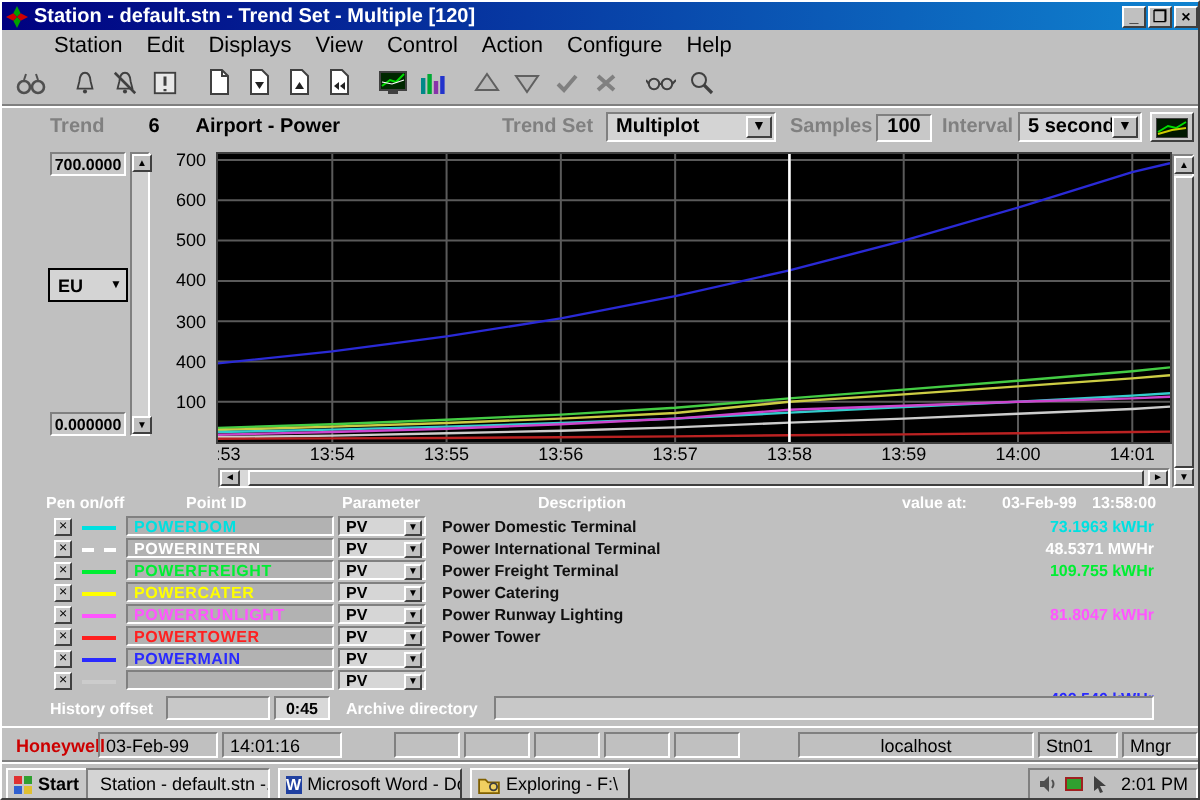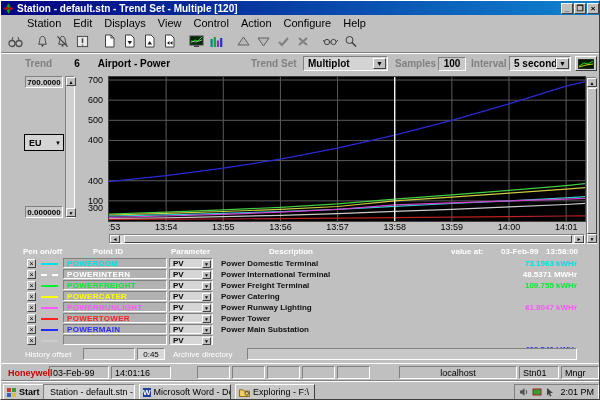--- a/index.html
+++ b/index.html
@@ -49,21 +49,21 @@
   .trow { position:absolute; left:0; width:580px; height:11px; }
   .chk { position:absolute; left:26px; top:1px; width:9px; height:9px; background:#c8c8c8; font-size:7px; line-height:8px; text-align:center; color:#000; }
   .penline { position:absolute; left:40px; top:5px; width:17px; border-top-width:2px; border-top-style:solid; }
   .pid { position:absolute; left:62px; top:0; width:104px; height:10px; background:#b2b2b2; font-size:8px; font-weight:bold; padding-left:3px; letter-spacing:.3px; display:flex; align-items:center; }
   .pparam { position:absolute; left:168px; top:0; width:44px; height:10px; background:#d6d6d6; font-size:8px; font-weight:bold; padding-left:3px; }
   .pparam .pa { position:absolute; right:1px; top:1px; width:9px; height:8px; background:#c0c0c0; font-size:5px; text-align:center; line-height:7px;
     border-top:1px solid #fff; border-left:1px solid #fff; border-right:1px solid #404040; border-bottom:1px solid #404040; }
   .pdesc { position:absolute; left:220px; top:1px; width:240px; font-size:8px; font-weight:bold; color:#101010; }
   .pval { position:absolute; left:460px; top:1px; width:116px; font-size:8px; font-weight:bold; text-align:right; }
 
-  .histrow { position:absolute; left:0; top:347px; width:600px; height:13px; font-size:8px; font-weight:normal; }
+  .histrow { position:absolute; left:0; top:347px; width:600px; height:13px; font-size:8px; font-weight:bold; }
   .statusbar { position:absolute; left:0; top:362px; width:600px; height:17px; border-top:1px solid #ffffff; font-size:9px; }
   .scell { position:absolute; top:2px; height:13px; display:flex; align-items:center; padding:0 3px; }
 
   .taskbar { position:absolute; left:0; top:380px; width:600px; height:20px; background:#c0c0c0; border-top:1px solid #ffffff; box-shadow:0 -1px 0 #808080; }
   .task { position:absolute; top:2px; height:16px; background:#c8c8c8; font-size:9px; display:flex; align-items:center; padding:0 3px; white-space:nowrap; overflow:hidden; }
   .winlogo { display:inline-grid; grid-template-columns:4px 4px; grid-template-rows:4px 4px; gap:1px; margin-right:3px; }
   .winlogo i { display:block; }
   .tray { position:absolute; right:2px; top:2px; height:16px; display:flex; align-items:center; padding:0 4px; font-size:9px; }
 </style>
 </head>
@@ -235,21 +235,21 @@
     </div>
   <div class="rangebox s" style="top:205px">0.000000</div>
   <div class="minivs s">
     <span class="sbtn r" style="left:0;top:0">▲</span>
     <span class="sbtn r" style="left:0;bottom:0">▼</span>
   </div>
 
   <div class="yaxis">
       <span class="ylab" style="top: 118.86px;">100</span>
       <span class="ylab" style="top: 98.7203px;">400</span>
-      <span class="ylab" style="top: 78.5804px; margin-top: 47px;">300</span>
+      <span class="ylab" style="top: 78.5804px;">300</span>
       <span class="ylab" style="top: 58.4406px;">400</span>
       <span class="ylab" style="top: 38.3007px;">500</span>
       <span class="ylab" style="top: 18.1608px;">600</span>
       <span class="ylab" style="top: -1.97902px; margin-left: 21px;">700</span>
     </div>
 
   <div class="plotwrap">
     <svg id="plot" width="476" height="144" viewBox="0 0 476 144">
         <line x1="0" y1="123.86013986013987" x2="476" y2="123.86013986013987" stroke="#5a5a5a" stroke-width="1"></line>
         <line x1="0" y1="103.72027972027972" x2="476" y2="103.72027972027972" stroke="#5a5a5a" stroke-width="1"></line>
@@ -355,21 +355,20 @@
         <span class="penline" style="border-top-color: rgb(255, 32, 32);"></span>
         <span class="pid s" style="color: rgb(255, 32, 32);">POWERTOWER</span>
         <span class="pparam s">PV<span class="pa">▼</span></span>
         <span class="pdesc">Power Tower</span>
       </div>
       <div class="trow" style="top: 323px;">
         <span class="chk r">×</span>
         <span class="penline" style="border-top-color: rgb(42, 42, 255);"></span>
         <span class="pid s" style="color: rgb(42, 42, 255);">POWERMAIN</span>
         <span class="pparam s">PV<span class="pa">▼</span></span>
-        <span class="pdesc">Power Main Substation</span>
         <span class="pval" style="color: rgb(42, 42, 255); margin-top: 20px;">402.540 kWHr</span>
       </div>
       <div class="trow" style="top: 334px;">
         <span class="chk r">×</span>
         <span class="penline" style="border-top-color: rgb(204, 204, 204);"></span>
         <span class="pid s" style="color: rgb(178, 178, 178);"></span>
         <span class="pparam s">PV<span class="pa">▼</span></span>
         <span class="pdesc"></span>
         <span class="pval" style="color: rgb(192, 192, 192);"></span>
       </div>

